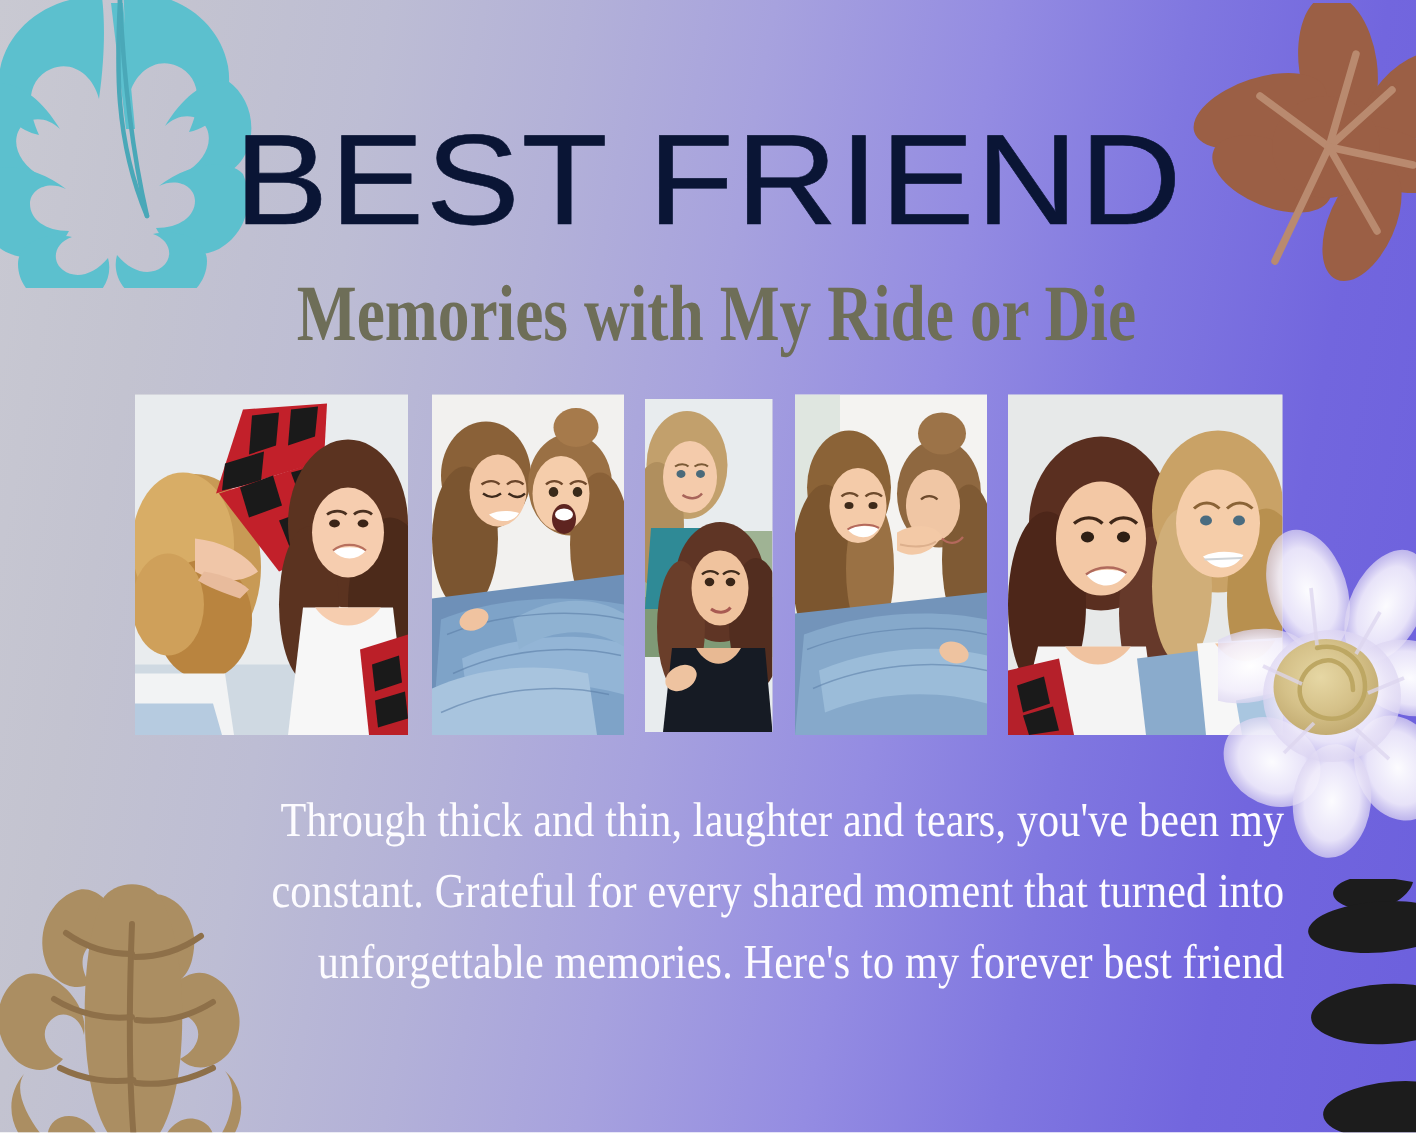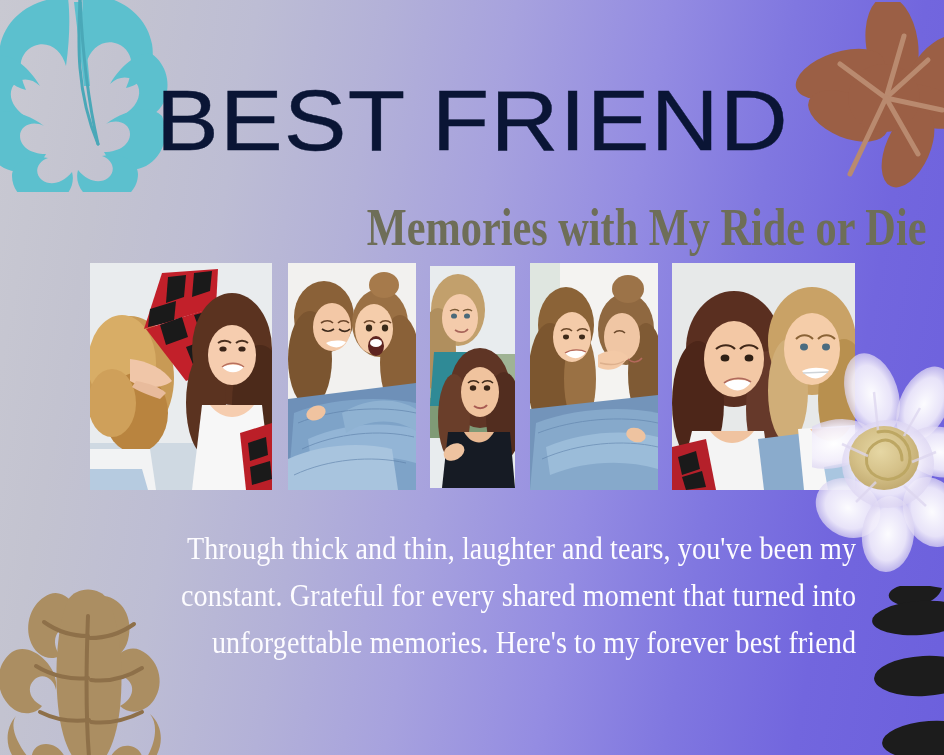--- a/index.html
+++ b/index.html
@@ -53,22 +53,22 @@
     color: #0a1535;
     -webkit-text-stroke: 0.4px #0a1535;
     transform: scaleX(1.12) scaleY(1.02);
     transform-origin: center;
     display: inline-block;
     white-space: nowrap;
   }
 
   .subtitle-wrap {
     position: absolute;
-    left: 0; right: 0; top: 203px;
-    text-align: right;
+    left: 0; right: 0; top: 185px;
+    text-align: center;
     z-index: 5;
     padding-left: 11px;
   }
   #poster-subtitle {
     font-family: "Liberation Serif", serif;
     font-weight: 700;
     font-size: 45px;
     line-height: 1.1;
     color: #6e6e58;
     letter-spacing: 0px;

